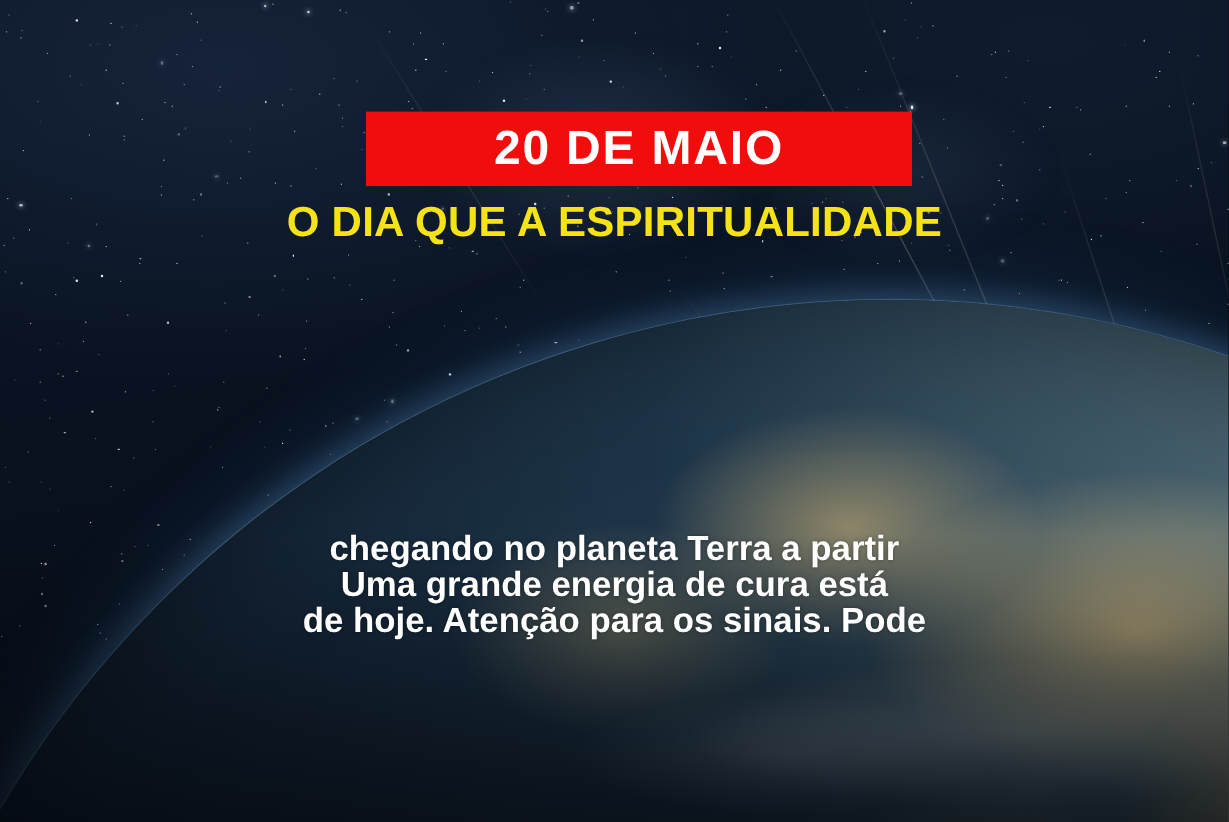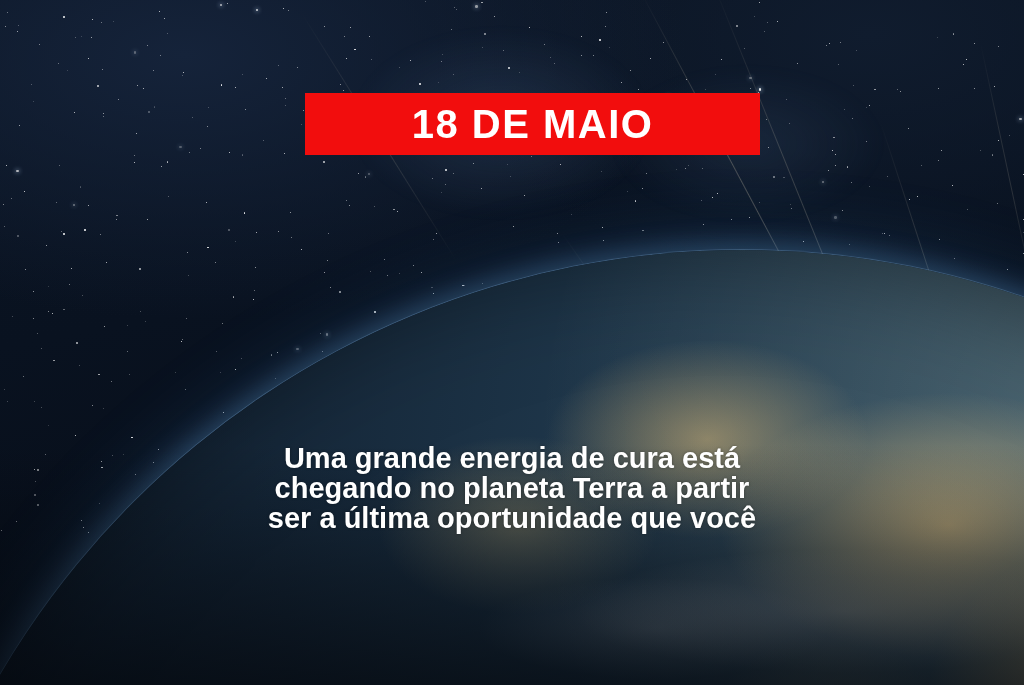--- a/index.html
+++ b/index.html
@@ -562,27 +562,28 @@
   <div class="earth-wrap">
     <div class="limb-glow"></div>
     <div class="earth"></div>
     <div class="limb"></div>
     <div class="earth-shade"></div>
   </div>
 
   <div class="content">
 
     <div class="date-banner">
-      <span class="txt">18 DE MAIO</span>
+      <span class="txt">20 DE MAIO</span>
     </div>
 
     <div class="headline">
+      <div>O DIA QUE A ESPIRITUALIDADE</div>
     </div>
 
     <div class="body-copy">
+      <div>chegando no planeta Terra a partir</div>
       <div>Uma grande energia de cura está</div>
-      <div>chegando no planeta Terra a partir</div>
-      <div>ser a última oportunidade que você</div>
+      <div>de hoje. Atenção para os sinais. Pode</div>
     </div>
 
 
   </div>
 </div>
 
 </body></html>

